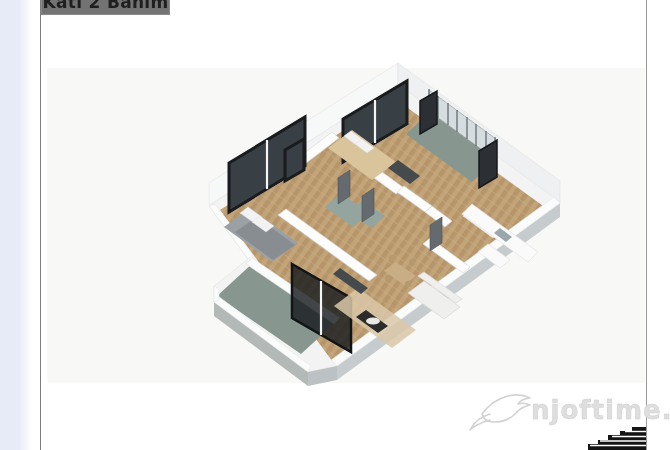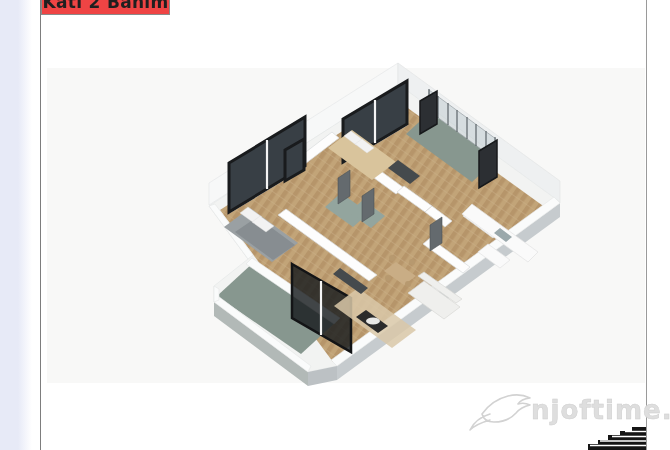--- a/index.html
+++ b/index.html
@@ -11,21 +11,21 @@
   .accent-strip{
     position:absolute;left:0;top:0;width:34px;height:450px;
     background:linear-gradient(90deg,var(--accentStrip) 0 18px,#ffffff 32px);
   }
   .vline{position:absolute;top:0;width:1px;height:450px;}
   .vline.left{left:40px;background:var(--line);}
   .vline.right{left:646px;background:#9a9a9a;}
   .floor-label-box{
     position:absolute;left:41px;top:0;width:127px;height:14px;
     border-left:1px solid #8a8a8a;border-right:1px solid #8a8a8a;border-bottom:1px solid #8a8a8a;
-    background:#ef4444;overflow:hidden;
+    background:#737373;overflow:hidden;
   }
   .floor-label-box span{
     display:block;font-size:17px;font-weight:bold;color:var(--labelText);
     line-height:22px;margin-top:-9px;text-align:center;letter-spacing:.3px;
     white-space:nowrap;
   }
   .photo-area{
     position:absolute;left:47px;top:68px;width:598px;height:315px;
     background:#f8f8f7;
   }

